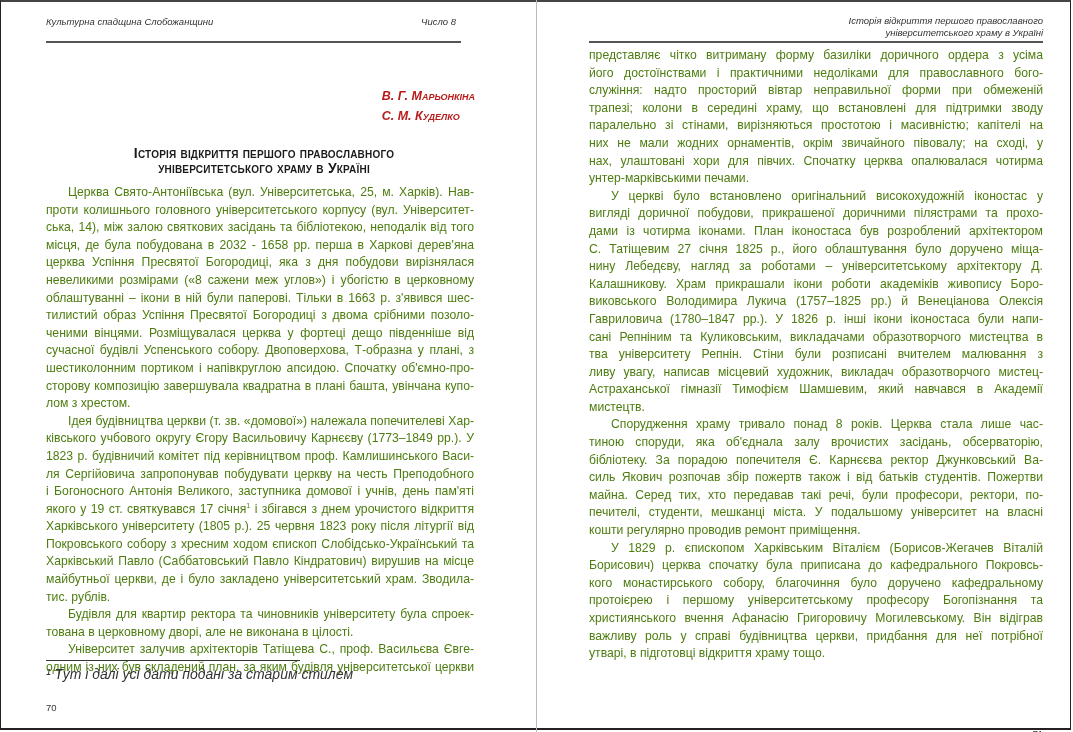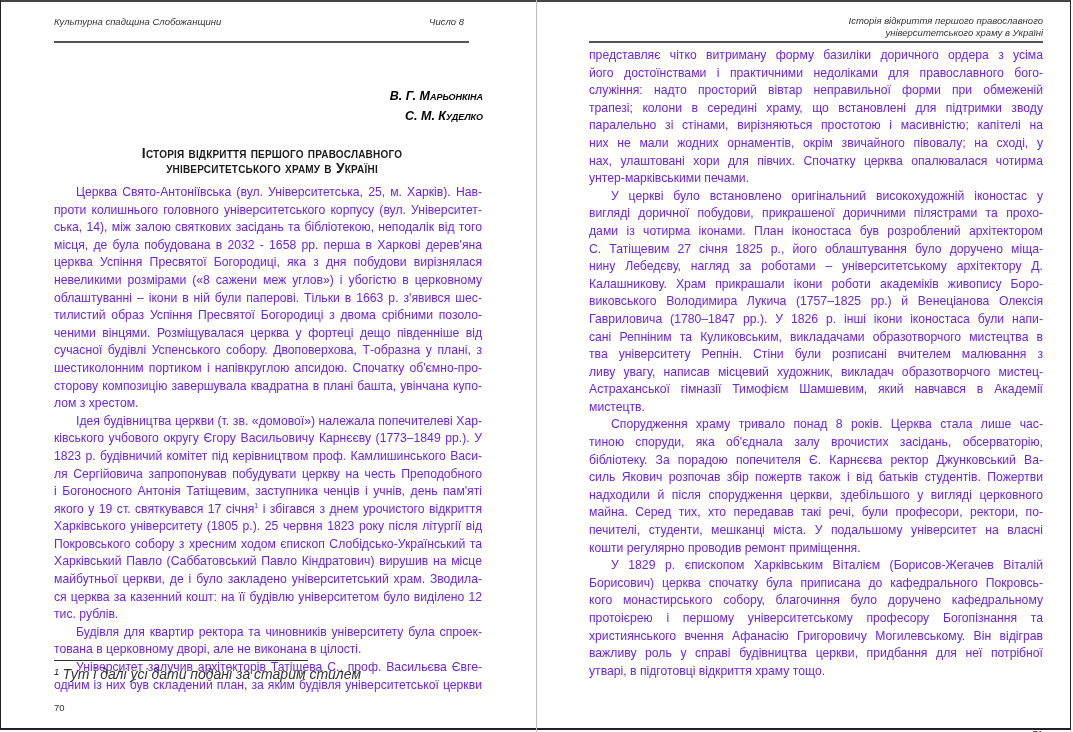--- a/index.html
+++ b/index.html
@@ -1,28 +1,28 @@
 <!DOCTYPE html>
 <html><head>
 <meta charset="utf-8">
 <style>
   html, body { margin: 0; padding: 0; background: #ffffff; }
   body { width: 1073px; height: 732px; position: relative; overflow: hidden; font-family: "Liberation Sans", sans-serif; color: #1a1a1a; }
   .frame { position: absolute; left: 0; top: 0; width: 1071px; height: 730px; border: 1px solid #222; border-top: 2px solid #444; border-bottom: 2px solid #222; box-sizing: border-box; }
   .page { position: absolute; top: 0; height: 732px; }
-  .page-left { left: 12px; width: 537px; }
+  .page-left { left: 4px; width: 537px; }
   .page-right { left: 537px; width: 536px; }
   .spine { position: absolute; left: 536px; top: 0; width: 1px; height: 732px; background: #bbb; }
   .run-head { position: absolute; font-style: italic; font-size: 9.5px; color: #333; }
   .rule { position: absolute; height: 2px; background: #555; }
-  .authors { position: absolute; right: 66px; top: 86px; text-align: right; font-style: italic; font-weight: bold; font-size: 12.5px; line-height: 20px; color: #000000; }
+  .authors { position: absolute; right: 66px; top: 86px; text-align: left; font-style: italic; font-weight: bold; font-size: 12.5px; line-height: 20px; color: #b91c1c; }
   .authors .sc { font-variant: small-caps; }
   .title { position: absolute; left: 40px; width: 440px; top: 146px; text-align: center; font-weight: bold; font-size: 14px; line-height: 15px; color: #1a1a1a; letter-spacing: 0.2px; }
   .title .sc { font-variant: small-caps; }
-  .body { position: absolute; font-size: 12.2px; line-height: 17.6px; color: #6d28d9; }
+  .body { position: absolute; font-size: 12.2px; line-height: 17.6px; color: #4d7c0f; }
   .line { display: block; white-space: nowrap; height: 17.6px; text-align: justify; text-align-last: justify; }
   .line.last { text-align-last: left; }
   .line.indent { padding-left: 22px; }
   sup { font-size: 7px; line-height: 0; vertical-align: super; }
   .fn-rule { position: absolute; left: 42px; top: 660px; width: 254px; height: 1px; background: #333; }
   .footnote { position: absolute; left: 42px; top: 666px; font-style: italic; font-size: 14px; color: #333; }
   .page-num { position: absolute; font-size: 9.5px; color: #333; }
 </style>
 </head>
 <body>
@@ -56,27 +56,26 @@
       <span class="line">тилистий образ Успіння Пресвятої Богородиці з двома срібними позоло-</span>
       <span class="line">ченими вінцями. Розміщувалася церква у фортеці дещо південніше від</span>
       <span class="line">сучасної будівлі Успенського собору. Двоповерхова, Т-образна у плані, з</span>
       <span class="line">шестиколонним портиком і напівкруглою апсидою. Спочатку об'ємно-про-</span>
       <span class="line">сторову композицію завершувала квадратна в плані башта, увінчана купо-</span>
       <span class="line last">лом з хрестом.</span>
       <span class="line indent">Ідея будівництва церкви (т. зв. «домової») належала попечителеві Хар-</span>
       <span class="line">ківського учбового округу Єгору Васильовичу Карнєєву (1773–1849 рр.). У</span>
       <span class="line">1823 р. будівничий комітет під керівництвом проф. Камлишинського Васи-</span>
       <span class="line">ля Сергійовича запропонував побудувати церкву на честь Преподобного</span>
-      <span class="line">і Богоносного Антонія Татіщевим, заступника ченців і учнів, день пам'яті</span>
+      <span class="line">і Богоносного Антонія Великого, заступника домової і учнів, день пам'яті</span>
       <span class="line">якого у 19 ст. святкувався 17 січня<sup>1</sup> і збігався з днем урочистого відкриття</span>
       <span class="line">Харківського університету (1805 р.). 25 червня 1823 року після літургії від</span>
       <span class="line">Покровського собору з хресним ходом єпископ Слобідсько-Український та</span>
       <span class="line">Харківський Павло (Саббатовський Павло Кіндратович) вирушив на місце</span>
       <span class="line">майбутньої церкви, де і було закладено університетський храм. Зводила-</span>
-      <span class="line">ся церква за казенний кошт: на її будівлю університетом було виділено 12</span>
       <span class="line last">тис. рублів.</span>
       <span class="line indent">Будівля для квартир ректора та чиновників університету була спроек-</span>
       <span class="line last">тована в церковному дворі, але не виконана в цілості.</span>
       <span class="line indent">Університет залучив архітекторів Татіщева С., проф. Васильєва Євге-</span>
       <span class="line">одним із них був складений план, за яким будівля університетської церкви</span>
     </div>
 
   <div class="fn-rule"></div>
   <div class="footnote">¹ Тут і далі усі дати подані за старим стилем</div>
   <div class="page-num" style="left:42px; top:702px;">70</div>
@@ -108,21 +107,20 @@
       <span class="line">Гавриловича (1780–1847 рр.). У 1826 р. інші ікони іконостаса були напи-</span>
       <span class="line">сані Репніним та Куликовським, викладачами образотворчого мистецтва в</span>
       <span class="line">тва університету Репнін. Стіни були розписані вчителем малювання з</span>
       <span class="line">ливу увагу, написав місцевий художник, викладач образотворчого мистец-</span>
       <span class="line">Астраханської гімназії Тимофієм Шамшевим, який навчався в Академії</span>
       <span class="line last">мистецтв.</span>
       <span class="line indent">Спорудження храму тривало понад 8 років. Церква стала лише час-</span>
       <span class="line">тиною споруди, яка об'єднала залу врочистих засідань, обсерваторію,</span>
       <span class="line">бібліотеку. За порадою попечителя Є. Карнєєва ректор Джунковський Ва-</span>
       <span class="line">силь Якович розпочав збір пожертв також і від батьків студентів. Пожертви</span>
-      <span class="line">надходили й після спорудження церкви, здебільшого у вигляді церковного</span>
       <span class="line">майна. Серед тих, хто передавав такі речі, були професори, ректори, по-</span>
       <span class="line">печителі, студенти, мешканці міста. У подальшому університет на власні</span>
       <span class="line last">кошти регулярно проводив ремонт приміщення.</span>
       <span class="line indent">У 1829 р. єпископом Харківським Віталієм (Борисов-Жегачев Віталій</span>
       <span class="line">Борисович) церква спочатку була приписана до кафедрального Покровсь-</span>
       <span class="line">кого монастирського собору, благочиння було доручено кафедральному</span>
       <span class="line">протоієрею і першому університетському професору Богопізнання та</span>
       <span class="line">християнського вчення Афанасію Григоровичу Могилевському. Він відіграв</span>
       <span class="line">важливу роль у справі будівництва церкви, придбання для неї потрібної</span>
       <span class="line last">утварі, в підготовці відкриття храму тощо.</span>

